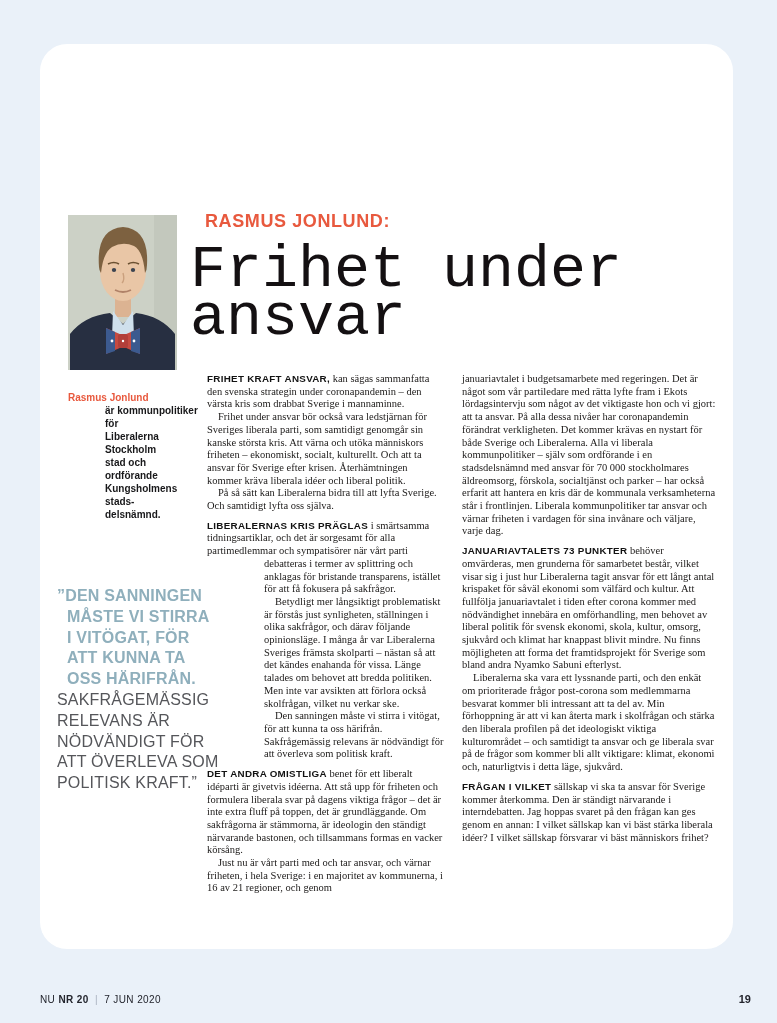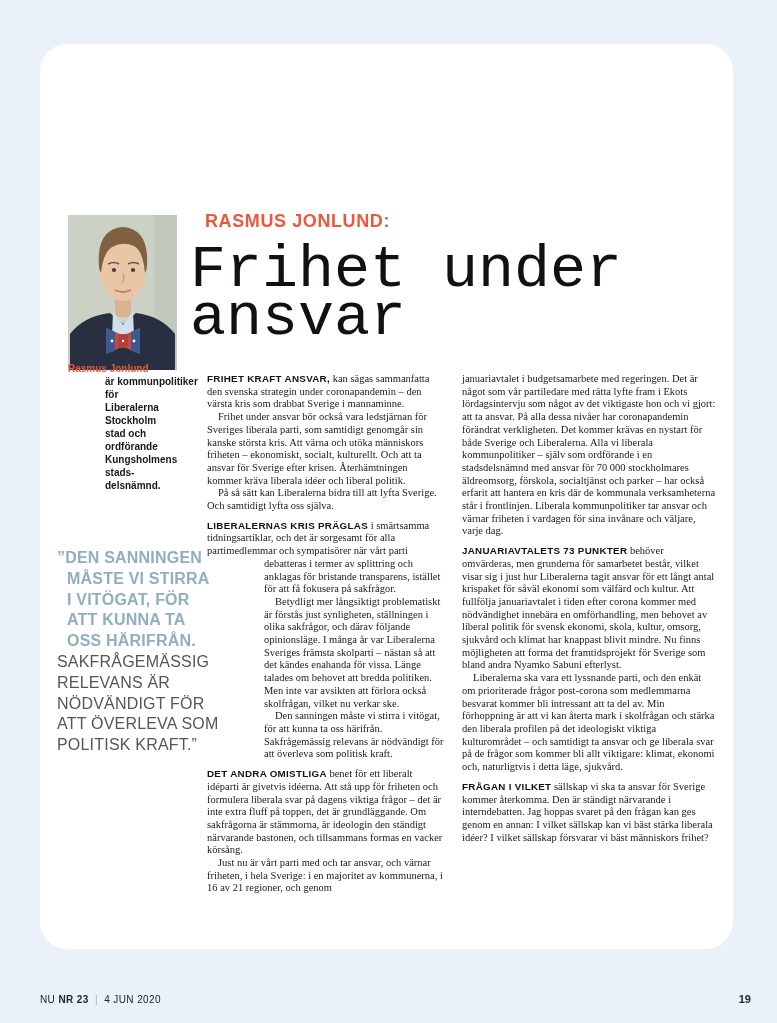--- a/index.html
+++ b/index.html
@@ -17,21 +17,21 @@
   .page{
     position:relative;width:777px;height:1023px;
     background:var(--page-bg);overflow:hidden;
     font-family:"Liberation Sans",sans-serif;
   }
   .sheet{
     position:absolute;left:40px;top:44px;width:693px;height:905px;
     background:var(--sheet-bg);border-radius:27px;
   }
   .photo{position:absolute;left:68px;top:215px;width:109px;height:155px;display:block;}
-  .caption{position:absolute;left:68px;top:362px;width:132px;}
+  .caption{position:absolute;left:68px;top:391px;width:132px;}
   .cap-name{font-weight:700;font-size:10px;line-height:13px;color:var(--accent-red);}
   .cap-bio{font-weight:700;font-size:10px;line-height:13px;color:#18181a;white-space:pre-line;margin-left:37px;}
   .kicker{
     position:absolute;left:205px;top:211px;
     font-weight:700;font-size:18px;letter-spacing:.6px;color:var(--accent-red);
   }
   .title{
     position:absolute;left:190px;top:246px;width:520px;
     font-family:Liberation Mono, monospace;font-weight:400;
     font-size:60px;line-height:48px;color:#141012;white-space:pre-line;
@@ -43,21 +43,21 @@
     font-family:"Liberation Serif",serif;
     font-size:10.5px;line-height:12.7px;color:var(--text-dark);
   }
   .pi{text-indent:11px;}
   .gap{height:7px;}
   .wrapblock{margin-left:57px;}
   .lead{
     font-family:"Liberation Sans",sans-serif;font-weight:700;
     font-size:9.8px;letter-spacing:.3px;color:#121212;
   }
-  .pullquote{position:absolute;left:57px;top:548px;width:182px;}
+  .pullquote{position:absolute;left:57px;top:586px;width:182px;}
   .pq-strong{
     font-weight:700;font-size:16px;line-height:20.8px;letter-spacing:.2px;
     color:var(--quote-teal);white-space:pre-line;
     padding-left:10px;text-indent:-10px;
   }
   .pq-rest{
     font-weight:400;font-size:16px;line-height:20.8px;letter-spacing:.2px;
     color:var(--quote-grey);white-space:pre-line;
   }
   .footer-left{
@@ -149,18 +149,18 @@
     <p>januariavtalet i budgetsamarbete med regeringen. Det är något som vår partiledare med rätta lyfte fram i Ekots lördagsintervju som något av det viktigaste hon och vi gjort: att ta ansvar. På alla dessa nivåer har coronapandemin förändrat verkligheten. Det kommer krävas en nystart för både Sverige och Liberalerna. Alla vi liberala kommunpolitiker – själv som ordförande i en stadsdelsnämnd med ansvar för 70 000 stockholmares äldreomsorg, förskola, socialtjänst och parker – har också erfarit att hantera en kris där de kommunala verksamheterna står i frontlinjen. Liberala kommunpolitiker tar ansvar och värnar friheten i vardagen för sina invånare och väljare, varje dag.</p>
     <div class="gap"></div>
     <p><span class="lead">JANUARIAVTALETS 73 PUNKTER</span> <span>behöver omvärderas, men grunderna för samarbetet består, vilket visar sig i just hur Liberalerna tagit ansvar för ett långt antal krispaket för såväl ekonomi som välfärd och kultur. Att fullfölja januariavtalet i tiden efter corona kommer med nödvändighet innebära en omförhandling, men behovet av liberal politik för svensk ekonomi, skola, kultur, omsorg, sjukvård och klimat har knappast blivit mindre. Nu finns möjligheten att forma det framtidsprojekt för Sverige som bland andra Nyamko Sabuni efterlyst.</span></p>
     <p class="pi">Liberalerna ska vara ett lyssnande parti, och den enkät om prioriterade frågor post-corona som medlemmarna besvarat kommer bli intressant att ta del av. Min förhoppning är att vi kan återta mark i skolfrågan och stärka den liberala profilen på det ideologiskt viktiga kulturområdet – och samtidigt ta ansvar och ge liberala svar på de frågor som kommer bli allt viktigare: klimat, ekonomi och, naturligtvis i detta läge, sjukvård.</p>
     <div class="gap"></div>
     <p><span class="lead">FRÅGAN I VILKET</span> <span>sällskap vi ska ta ansvar för Sverige kommer återkomma. Den är ständigt närvarande i interndebatten. Jag hoppas svaret på den frågan kan ges genom en annan: I vilket sällskap kan vi bäst stärka liberala idéer? I vilket sällskap försvarar vi bäst människors frihet?</span></p>
   </div>
 
   <div class="footer-left">
     <span class="f-mag">NU</span>
-    <span class="f-issue">NR 23</span>
+    <span class="f-issue">NR 20</span>
     <span class="f-sep">|</span>
-    <span class="f-date">4 JUN 2020</span>
+    <span class="f-date">7 JUN 2020</span>
   </div>
   <div class="page-num">19</div>
 </div>
 
 </body></html>

